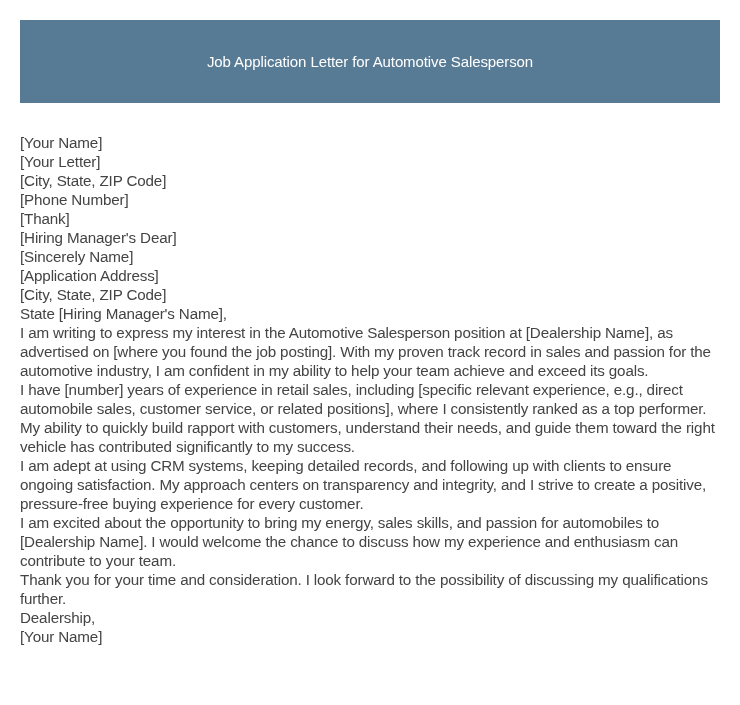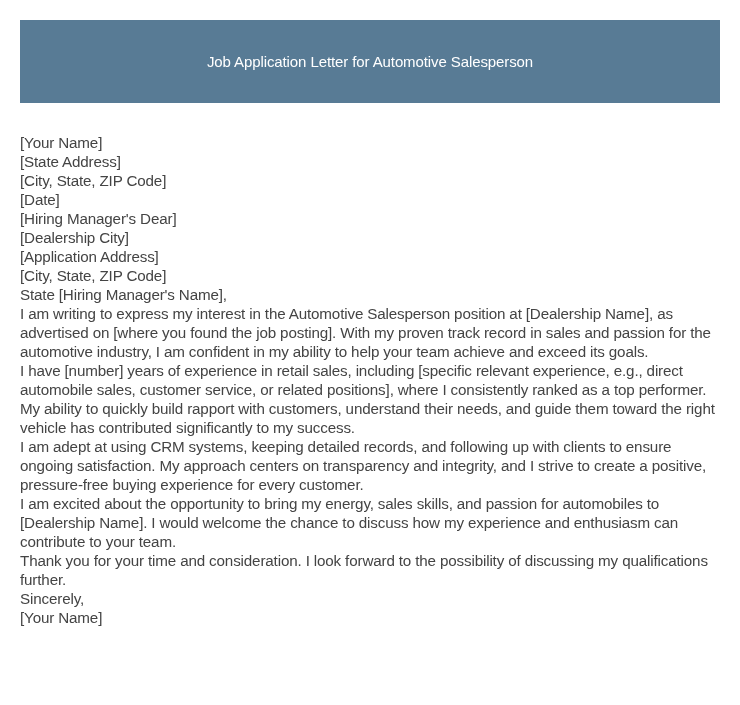--- a/index.html
+++ b/index.html
@@ -21,28 +21,29 @@
   </style>
 </head>
 <body>
 
 <div class="header">
   <h1>Job Application Letter for Automotive Salesperson</h1>
 </div>
 
 <div class="letter">
   <p>[Your Name]</p>
-  <p>[State Address]</p>
+  <p>[Your Letter]</p>
   <p>[City, State, ZIP Code]</p>
-  <p>[Date]</p>
+  <p>[Phone Number]</p>
+  <p>[Thank]</p>
   <p>[Hiring Manager's Dear]</p>
-  <p>[Dealership City]</p>
+  <p>[Sincerely Name]</p>
   <p>[Application Address]</p>
   <p>[City, State, ZIP Code]</p>
   <p>State [Hiring Manager's Name],</p>
   <p>I am writing to express my interest in the Automotive Salesperson position at [Dealership Name], as advertised on [where you found the job posting]. With my proven track record in sales and passion for the automotive industry, I am confident in my ability to help your team achieve and exceed its goals.</p>
   <p>I have [number] years of experience in retail sales, including [specific relevant experience, e.g., direct automobile sales, customer service, or related positions], where I consistently ranked as a top performer. My ability to quickly build rapport with customers, understand their needs, and guide them toward the right vehicle has contributed significantly to my success.</p>
   <p>I am adept at using CRM systems, keeping detailed records, and following up with clients to ensure ongoing satisfaction. My approach centers on transparency and integrity, and I strive to create a positive, pressure-free buying experience for every customer.</p>
   <p>I am excited about the opportunity to bring my energy, sales skills, and passion for automobiles to [Dealership Name]. I would welcome the chance to discuss how my experience and enthusiasm can contribute to your team.</p>
   <p>Thank you for your time and consideration. I look forward to the possibility of discussing my qualifications further.</p>
-  <p>Sincerely,</p>
+  <p>Dealership,</p>
   <p>[Your Name]</p>
 </div>
 
 </body></html>

